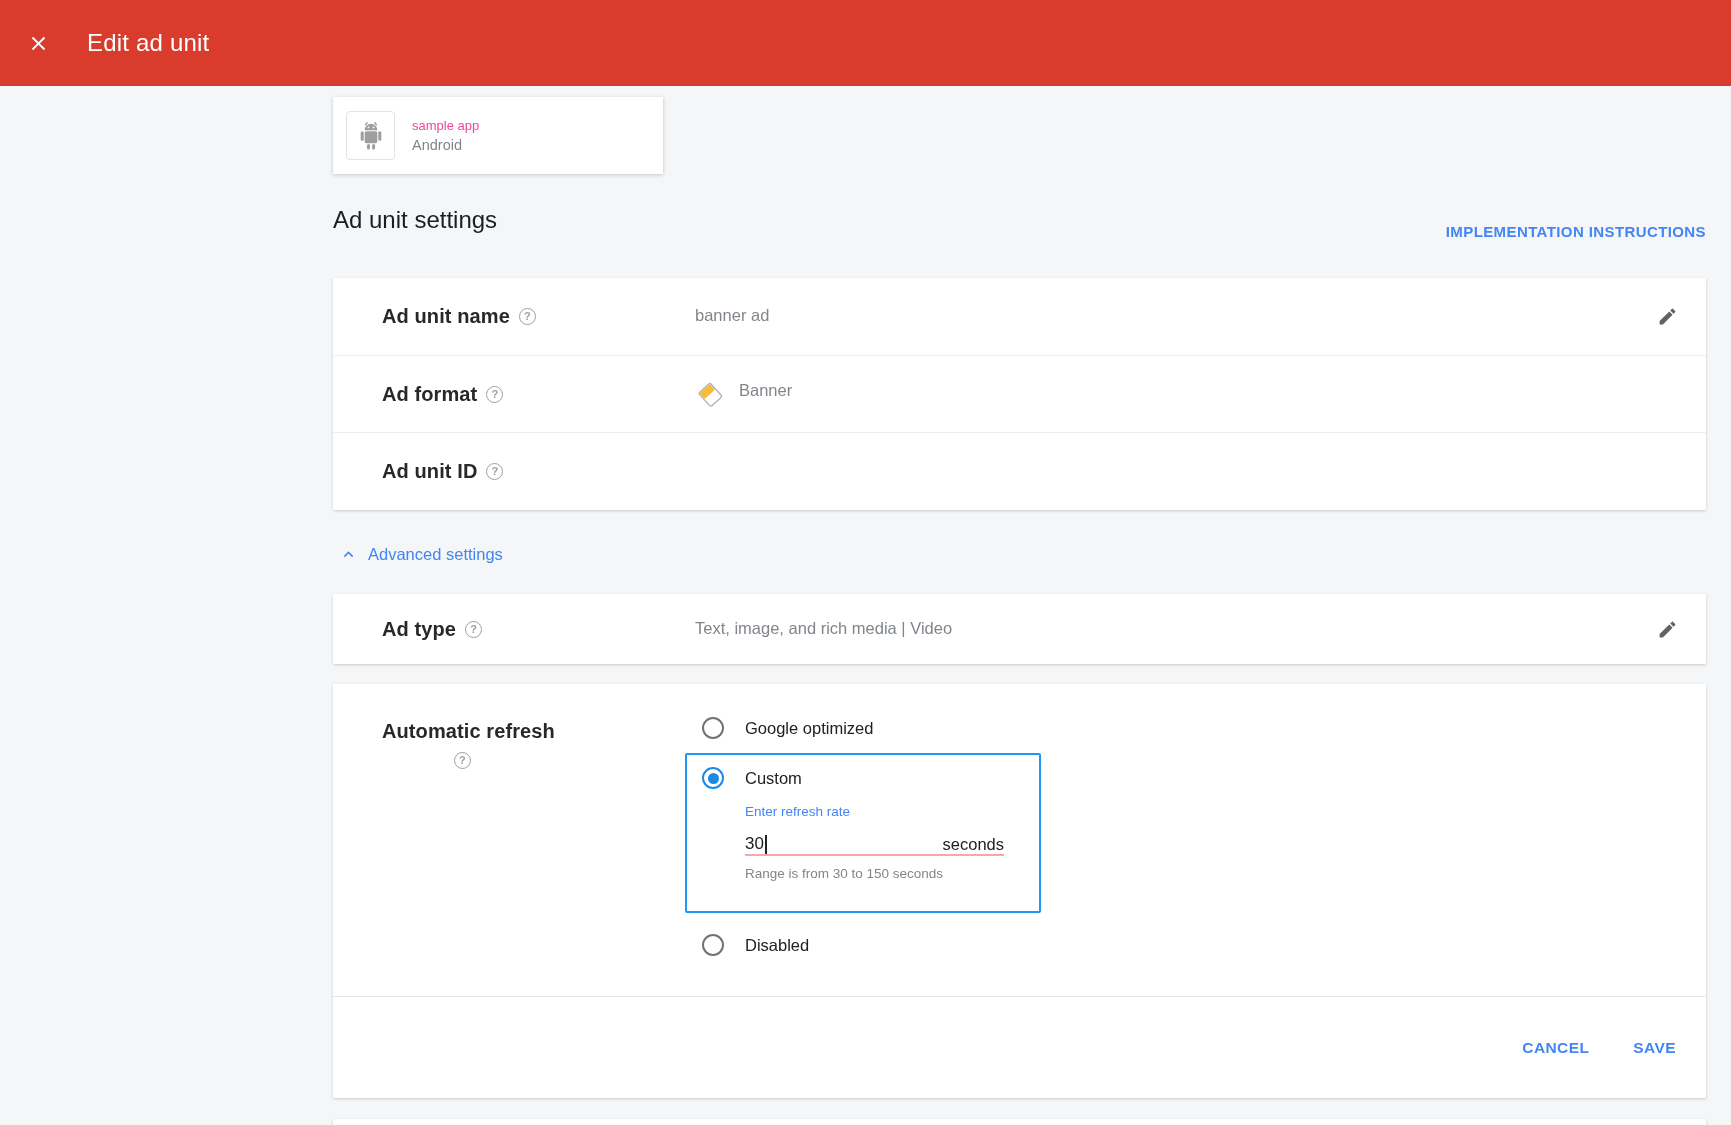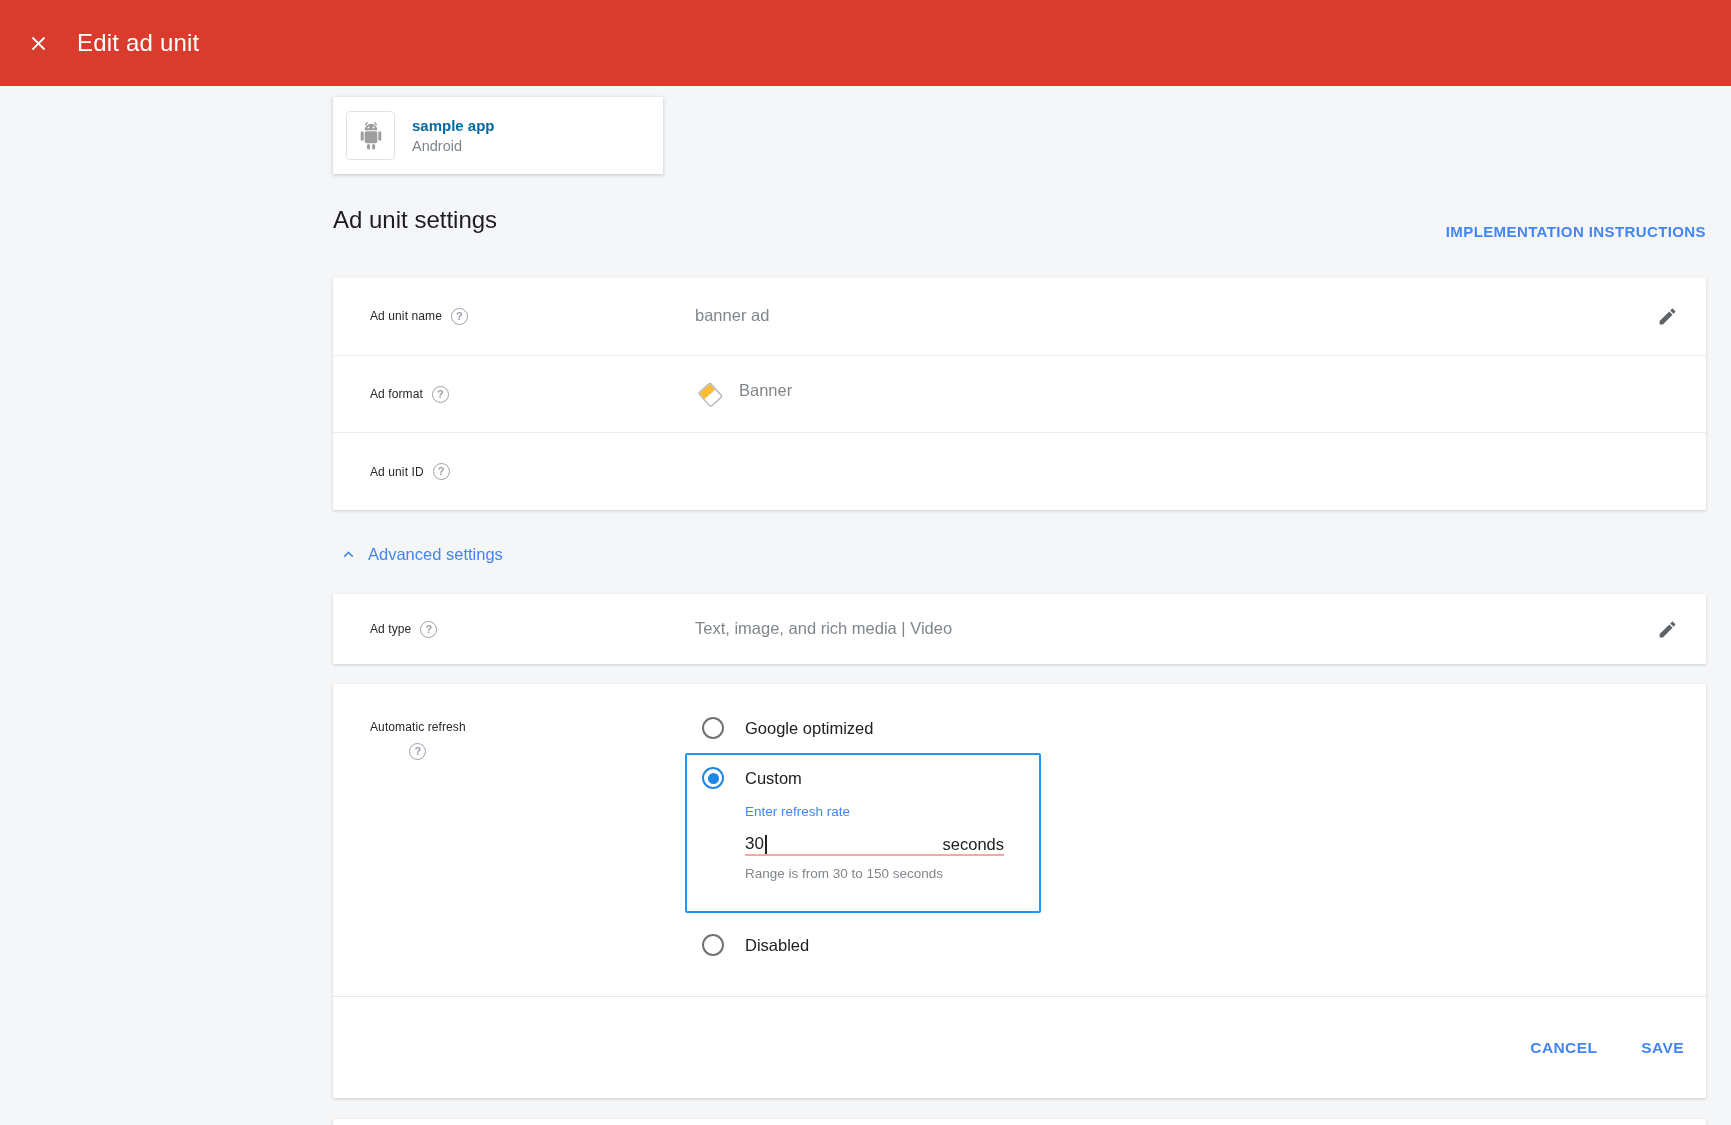--- a/index.html
+++ b/index.html
@@ -13,36 +13,36 @@
   
   .app-bar {
     position:absolute; top:0; left:0; right:0; height:86px;
     background:#D93C2C; display:flex; align-items:center; padding-left:16px;
   }
   .close-btn {
     width:44px; height:44px; border:none; background:transparent;
     display:flex; align-items:center; justify-content:center; cursor:pointer;
   }
   .close-btn svg { width:23px; height:23px; }
-  .appbar-title { color:#fff; font-size:24px; font-weight:500; margin-left:17px; letter-spacing:.2px; }
+  .appbar-title { color:#fff; font-size:24px; font-weight:500; margin-left:27px; letter-spacing:.2px; }
 
   
   .app-card {
     position:absolute; left:333px; top:97px; width:330px; height:77px;
     background:#fff; box-shadow:0 1px 4px rgba(0,0,0,.2);
     display:flex; align-items:center;
   }
   .app-icon-box {
     width:49px; height:49px; border:1px solid #E2E3E5; border-radius:4px;
     margin-left:13px; flex:none;
     display:flex; align-items:center; justify-content:center;
   }
   .app-icon-box svg { width:30px; height:34px; }
   .app-text { margin-left:17px; }
-  .app-name { font-size:15px; font-weight:700; color:#0369a1; margin-bottom:4px; }
+  .app-name { font-size:13px; font-weight:400; color:#ec4899; margin-bottom:4px; }
   .app-platform { font-size:14.5px; color:#80868B; }
 
   
   .section-row {
     position:absolute; left:333px; top:206px; width:1373px;
     display:flex; align-items:flex-start; justify-content:space-between;
   }
   .section-title { font-size:24px; font-weight:500; color:#1C1D1F; }
   .impl-link {
     font-size:15px; font-weight:700; color:#4285F4; letter-spacing:.4px;
@@ -52,21 +52,21 @@
   
   .card {
     position:absolute; left:333px; width:1373px; background:#fff;
     box-shadow:0 1px 3px rgba(0,0,0,.18); border-radius:1px;
   }
   .card-settings { top:278px; height:232px; display:flex; flex-direction:column; }
   .card-adtype  { top:594px; height:70px; display:flex; }
   .frow { flex:1; display:flex; align-items:center; padding-left:37px; }
   .card-settings .frow + .frow { border-top:1px solid #EDEEF0; }
   .flabel { width:325px; display:flex; align-items:center; gap:9px; flex:none; }
-  .flabel-text { font-size:12px; font-weight:400; color:#26282A; letter-spacing:.1px; }
+  .flabel-text { font-size:20px; font-weight:700; color:#26282A; letter-spacing:.1px;margin-left:12px; }
   .help {
     width:17px; height:17px; border:1.5px solid #9AA0A6; border-radius:50%;
     color:#9AA0A6; font-size:11px; font-weight:700; line-height:1;
     display:inline-flex; align-items:center; justify-content:center; flex:none; cursor:pointer;
   }
   .fvalue { flex:1; display:flex; align-items:flex-start; gap:14px; font-size:16.5px; color:#80868B; }
   .edit-btn { border:none; background:none; margin:0 28px 0 auto; cursor:pointer; display:flex; }
   .edit-btn svg { width:21px; height:21px; fill:#5F6368; }
   .banner-icon { width:30px; height:27px; flex:none; }
 
@@ -111,21 +111,21 @@
     display:inline-block; width:2px; height:19px; background:#202124; margin-left:1px;
     animation:blink 1.1s step-end infinite;
   }
   @keyframes blink { 0%,50% {opacity:1;} 50.01%,100% {opacity:0;} }
   .input-unit { font-size:16.5px; color:#202124; }
   .helper { margin-top:10px; font-size:13.5px; color:#80868B; }
 
   .card-footer {
     position:absolute; left:0; right:0; top:312px; bottom:0;
     border-top:1px solid #E5E7E9;
-    display:flex; align-items:center; justify-content:flex-end; gap:44px; padding-right:22px;
+    display:flex; align-items:center; justify-content:flex-end; gap:44px; padding-right:30px;
   }
   .text-btn {
     border:none; background:none; color:#4285F4;
     font-size:15.5px; font-weight:700; letter-spacing:.4px;
     cursor:pointer; font-family:inherit;
   }
 
   .next-card {
     position:absolute; left:333px; top:1119px; width:1373px; height:30px;
     background:#fff; box-shadow:0 1px 3px rgba(0,0,0,.18);

